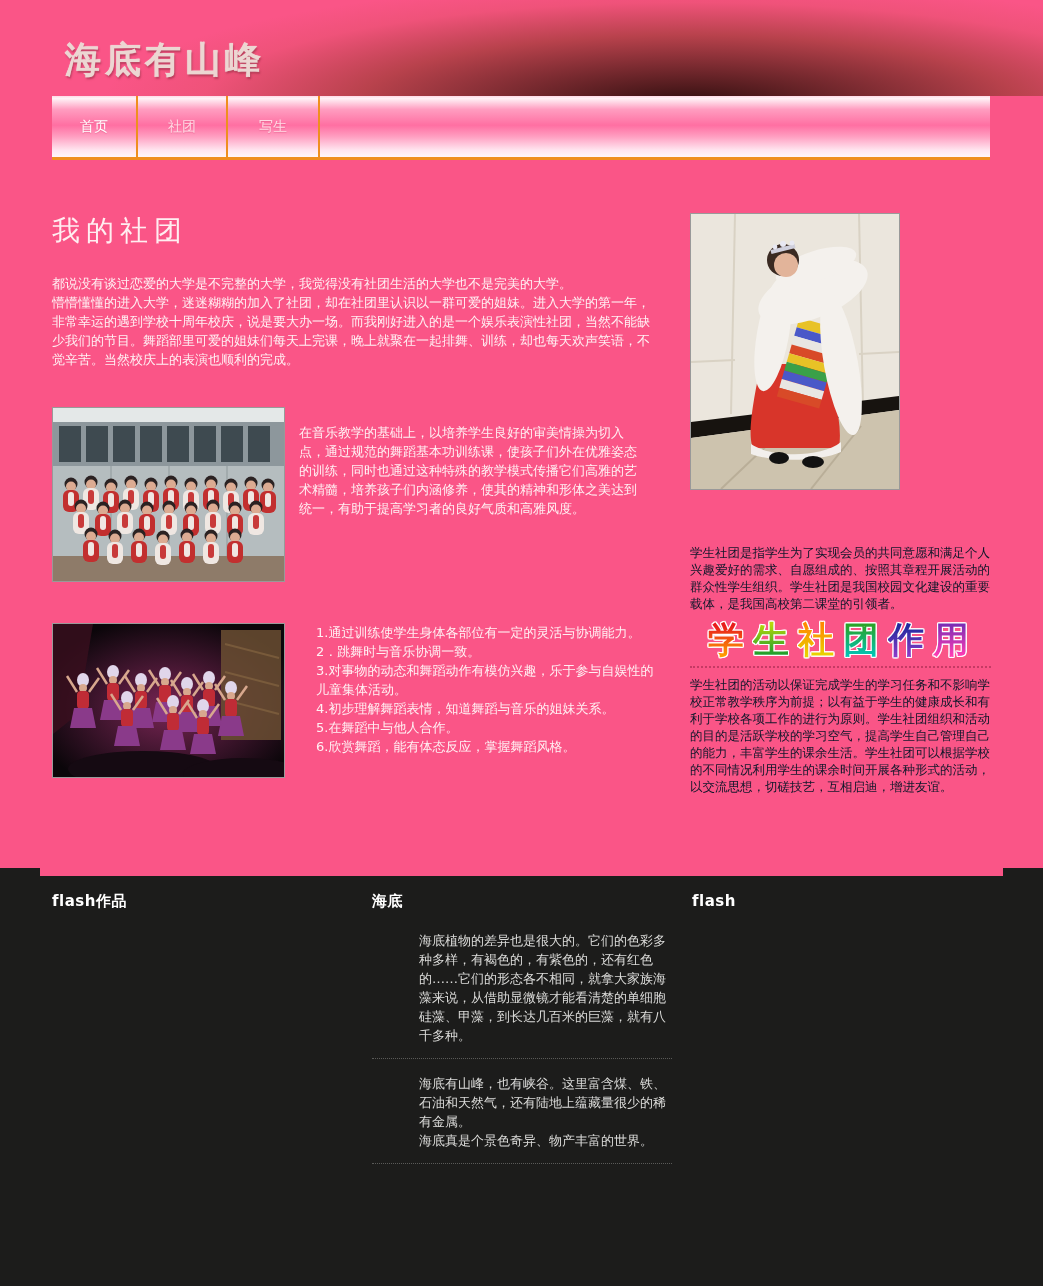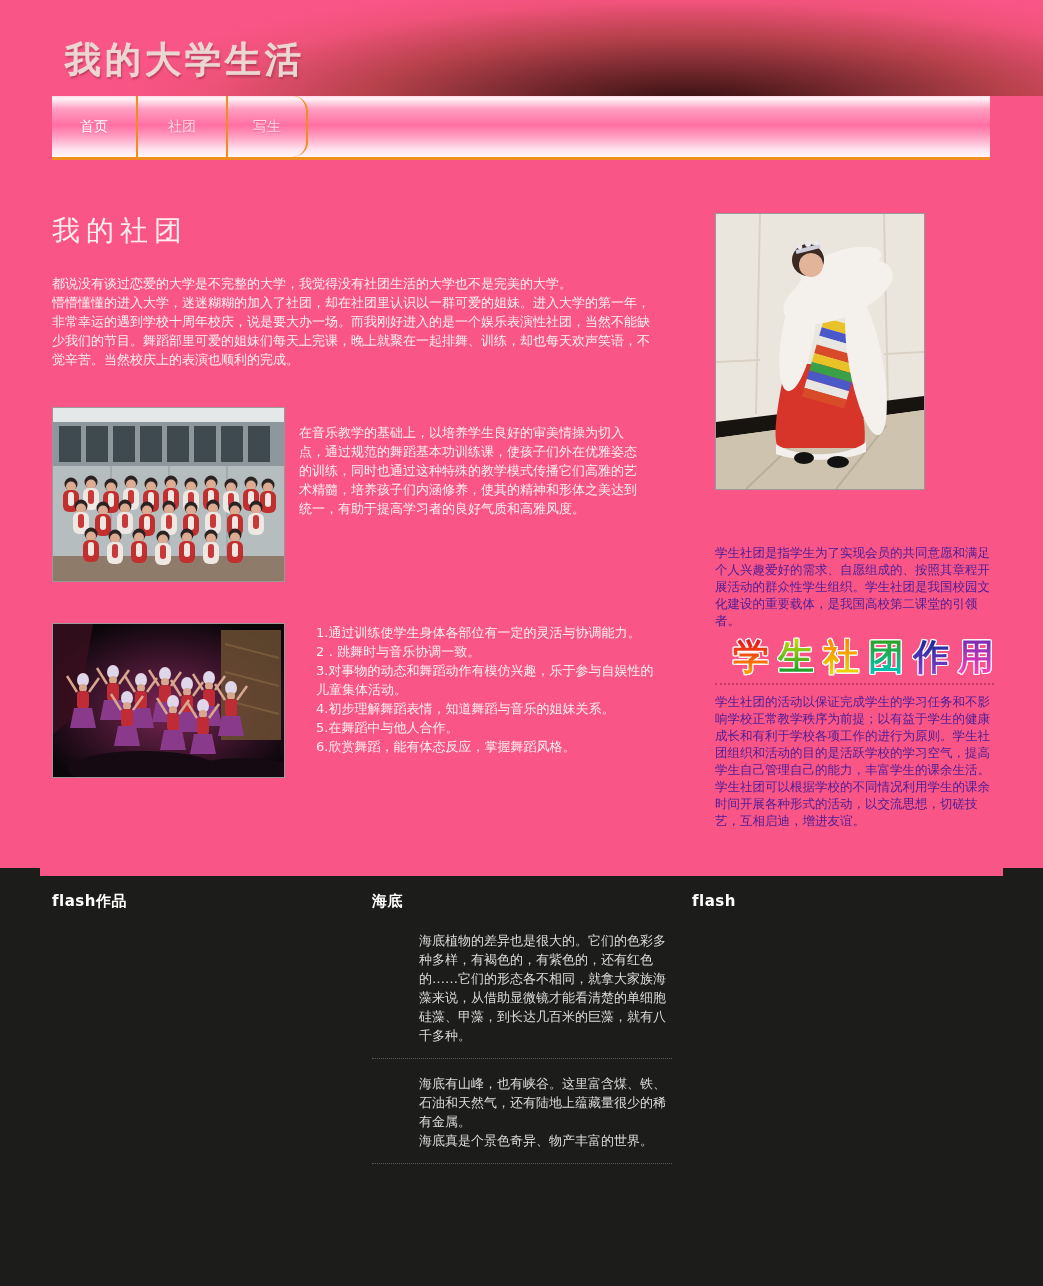--- a/index.html
+++ b/index.html
@@ -33,25 +33,25 @@
     background:linear-gradient(180deg,#ffd9e6 0%,#fff3f7 4%,#ff9dc0 22%,#ff6fa2 48%,#ff9dc0 66%,#ffe3ee 88%,#fff6f9 100%);
     border-bottom:3px solid #ef8f1f;
   }
   .nav-item {
     display:flex; align-items:center; justify-content:center;
     border-right:2px solid #ef8f1f;
     font-size:14px; color:#ffd9e4; cursor:pointer;
     text-shadow:0 1px 1px rgba(200,70,110,.35);
   }
   .nav-item.active { color:#ffffff; }
-  .ni-0{width:86px;} .ni-1{width:90px;} .ni-2{width:80px;border-radius:15px;} .ni-3{width:101px;}
+  .ni-0{width:86px;} .ni-1{width:90px;} .ni-2{width:92px;} .ni-3{width:101px;}
   .nav-spacer{flex:1;}
 
   
-  .main { padding:0 12px; display:flex;gap:25px; }
+  .main { padding:0 12px; display:flex; }
   .col-left { width:610px; }
   .col-right { width:301px; margin-left:28px; }
 
   .section-title {
     margin:52px 0 24px; font-weight:normal;
     font-family:"DejaVu Serif","Liberation Serif",serif;
     font-size:28px; letter-spacing:6px; color:#ffeef1;
   }
   .body-text { font-size:13px; line-height:19px; color:#fff0f3; }
   .intro { white-space:pre-line; margin-bottom:38px; }
@@ -62,21 +62,21 @@
     background:#000; line-height:0;
   }
   .pf-group { width:233px; height:175px; }
   .pf-stage { width:233px; height:155px; }
   .pf-dancer { width:210px; height:277px; }
   .media-text { width:346px; margin-left:14px; padding-top:16px; }
   .club-list { list-style:none; width:346px; margin-left:31px; }
   .club-list li { font-size:13px; line-height:19px; color:#fff0f3; }
 
   .sidebar-photo { margin-top:53px; }
-  .sidebar-text { font-size:12.5px; line-height:17px; color:#4c1d95; }
+  .sidebar-text { font-size:12.5px; line-height:17px; color:#0f172a; }
   .sb-about { margin-top:54px; }
 
   .wordart {
     margin:6px 0 0; padding:2px 0 6px 18px;
     display:flex; gap:9px;
     border-bottom:2px dotted rgba(110,15,45,.38);
   }
   .wa {
     font-size:36px; font-weight:bold; line-height:40px;
     -webkit-background-clip:text; background-clip:text; color:transparent;
@@ -111,21 +111,21 @@
     border:none; border-top:1px dotted #5a5a58;
     margin:13px 0 15px;
   }
 </style>
 </head>
 <body>
 
 <div class="page-pink">
 
   <div class="site-header">
-    <div class="site-title">我的大学生活</div>
+    <div class="site-title">海底有山峰</div>
   </div>
 
   <div class="nav">
     <div class="nav-item ni-0 active">首页</div>
     <div class="nav-item ni-1">社团</div>
     <div class="nav-item ni-2">写生</div>
     <div class="nav-spacer"></div>
   </div>
 
   <div class="wrap">

